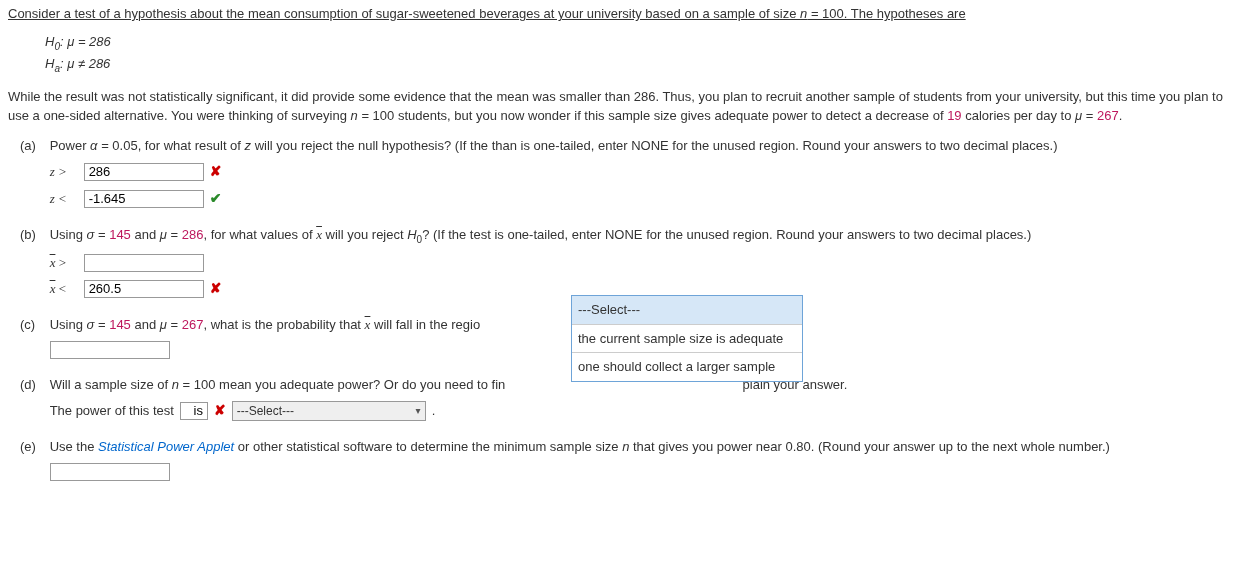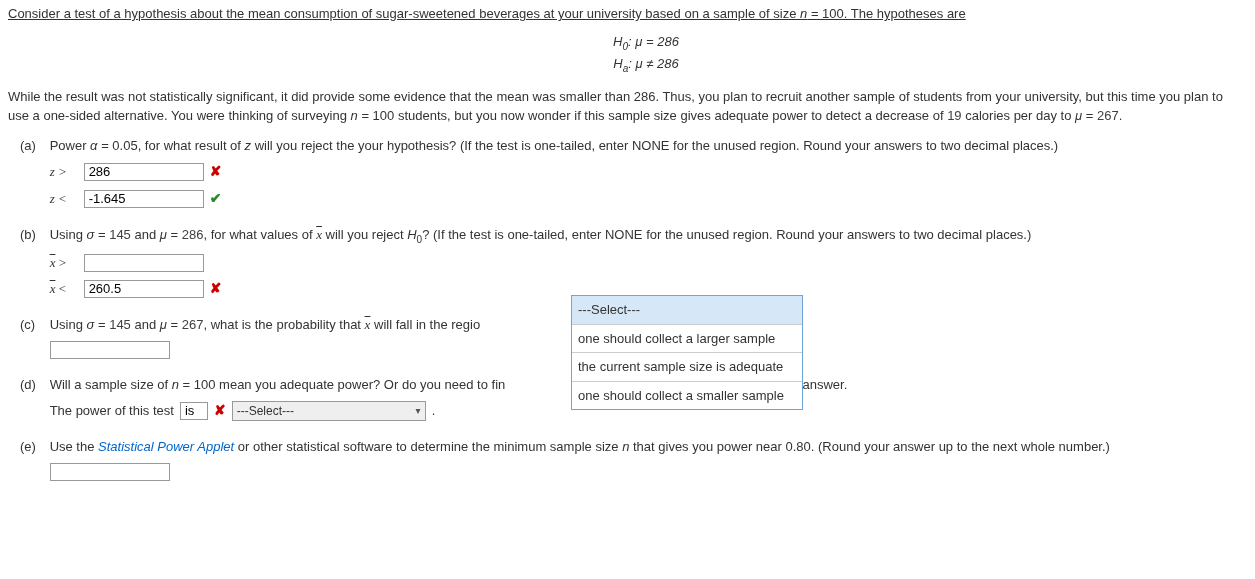--- a/index.html
+++ b/index.html
@@ -6,46 +6,46 @@
     font-family: Arial, Helvetica, sans-serif;
     font-size: 13px;
     color: #333;
     margin: 0;
     padding: 4px 8px;
     line-height: 1.5;
     width: 1255px;
     box-sizing: border-box;
   }
   .intro { margin-bottom: 8px; text-decoration: underline; }
-  .hyp-block { margin-left: 37px; margin-bottom: 10px; font-style: italic; text-align: center; }
+  .hyp-block { margin-left: 37px; margin-bottom: 10px; font-style: italic; }
   .hyp-line { line-height: 1.6; }
   .sub { font-size: 10px; vertical-align: sub; }
   .italic { font-style: italic; }
-  .red { color: #404040; }
+  .red { color: #be185d; }
   .blue { color: #0066cc; font-style: italic; margin-top: 36px; }
 
   .para { margin-bottom: 10px; }
 
   .part { margin-left: 12px; margin-bottom: 16px; }
   .part-label { display: inline-block; width: 26px; vertical-align: top; }
   .part-body { display: inline-block; width: 1180px; vertical-align: top; }
 
   .answer-row { margin-left: 0px; margin-top: 6px; display:flex; align-items:center; gap:6px;}
   .answer-label { display:inline-block; min-width: 28px; font-family: "Times New Roman", serif; }
   .ov { text-decoration: overline; font-style: italic; font-family:"Times New Roman",serif;}
   input.text-field {
     border: 1px solid #999;
     height: 18px;
     width: 120px;
     padding: 1px 4px;
     font-size: 13px;
     box-sizing: border-box;
     background:#fff;
   }
-  input.text-field.tiny { width: 28px; text-align:left;}
+  input.text-field.tiny { width: 28px; text-align:right;}
   .mark { font-weight: bold; font-size: 14px; }
   .mark.x { color: #cc0000; }
   .mark.check { color: #2a8a2a; }
 
   .dropdown-frame {
     position: absolute;
     border: 1px solid #6ea4d8;
     background: #fff;
     width: 230px;
     font-size: 13px;
@@ -94,21 +94,21 @@
   </div>
 </div>
 
 <div class="para">
   <span>While the result was not statistically significant, it did provide some evidence that the mean was smaller than 286. Thus, you plan to recruit another sample of students from your university, but this time you plan to use a one-sided alternative. You were thinking of surveying </span><span class="italic">n</span><span> = 100 students, but you now wonder if this sample size gives adequate power to detect a decrease of </span><span class="red">19</span><span> calories per day to </span><span class="italic">μ</span> = <span class="red">267</span><span>.</span>
 </div>
 
 <div class="part">
   <span class="part-label">(a)</span>
   <span class="part-body">
-    <span>Power </span><span class="italic">α</span><span> = 0.05, for what result of </span><span class="italic">z</span><span> will you reject the your hypothesis? (If the test is one-tailed, enter NONE for the unused region. Round your answers to two decimal places.)</span>
+    <span>Power </span><span class="italic">α</span><span> = 0.05, for what result of </span><span class="italic">z</span><span> will you reject the null hypothesis? (If the than is one-tailed, enter NONE for the unused region. Round your answers to two decimal places.)</span>
     <div class="answer-row">
       <span class="answer-label italic">z  &gt;</span>
       <input class="text-field" value="286" style="">
       <span class="mark x">✘</span>
     </div>
     <div class="answer-row">
       <span class="answer-label italic">z  &lt;</span>
       <input class="text-field" value="-1.645" style="">
       <span class="mark check">✔</span>
     </div>
@@ -135,23 +135,22 @@
   <span class="part-label">(c)</span>
   <span class="part-body">
     <span>Using </span><span class="italic">σ</span> = <span class="red">145</span><span> and </span><span class="italic">μ</span> = <span class="red">267</span><span>, what is the probability that </span><span class="ov">x</span><span> will fall in the regio</span>
     <div class="answer-row">
       <input class="text-field" value="" style="">
     </div>
   </span>
 
   <div class="dropdown-frame" style="left:551px; top:-20px;">
     <div class="dd-option">---Select---</div>
+    <div class="dd-option">the current sample size is adequate</div>
     <div class="dd-option">one should collect a larger sample</div>
-    <div class="dd-option">the current sample size is adequate</div>
-    <div class="dd-option">one should collect a smaller sample</div>
   </div>
 </div>
 
 <div class="part">
   <span class="part-label">(d)</span>
   <span class="part-body">
     <span>Will a sample size of </span><span class="italic">n</span><span> = 100 mean you adequate power? Or do you need to fin</span>
     <span style="display:inline-block; width:230px;"></span>
     <span>plain your answer.</span>
     <div class="answer-row" style="">

